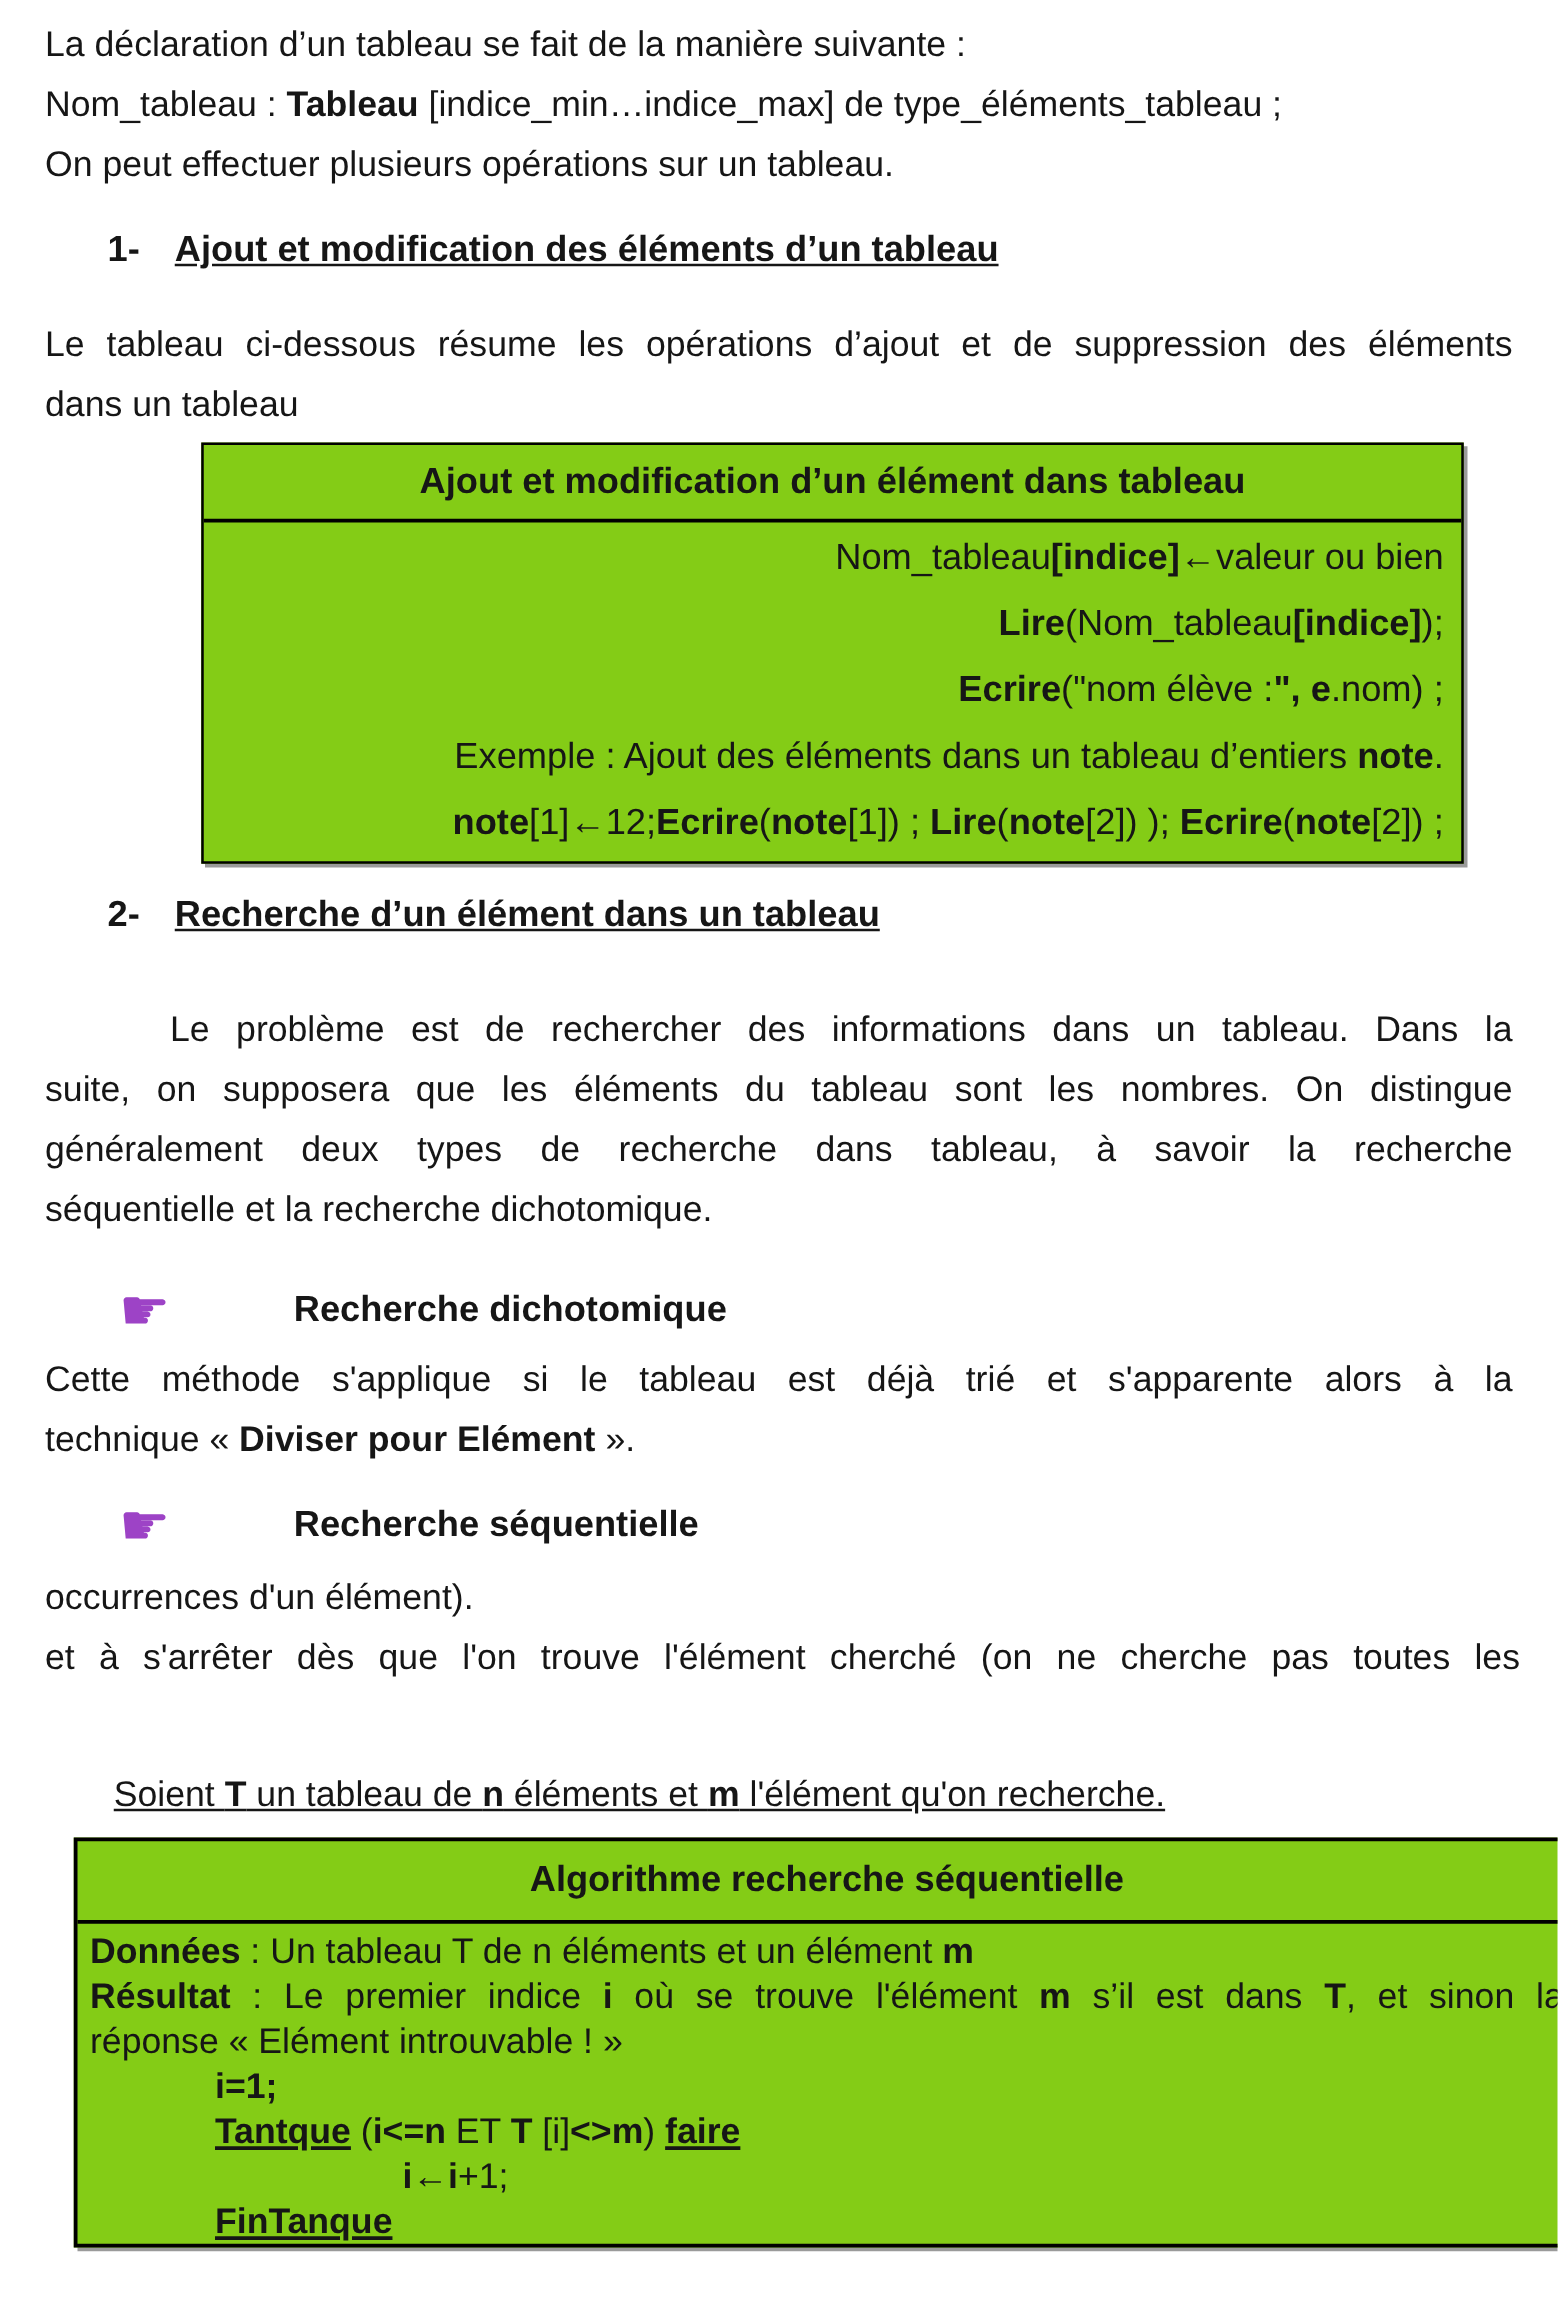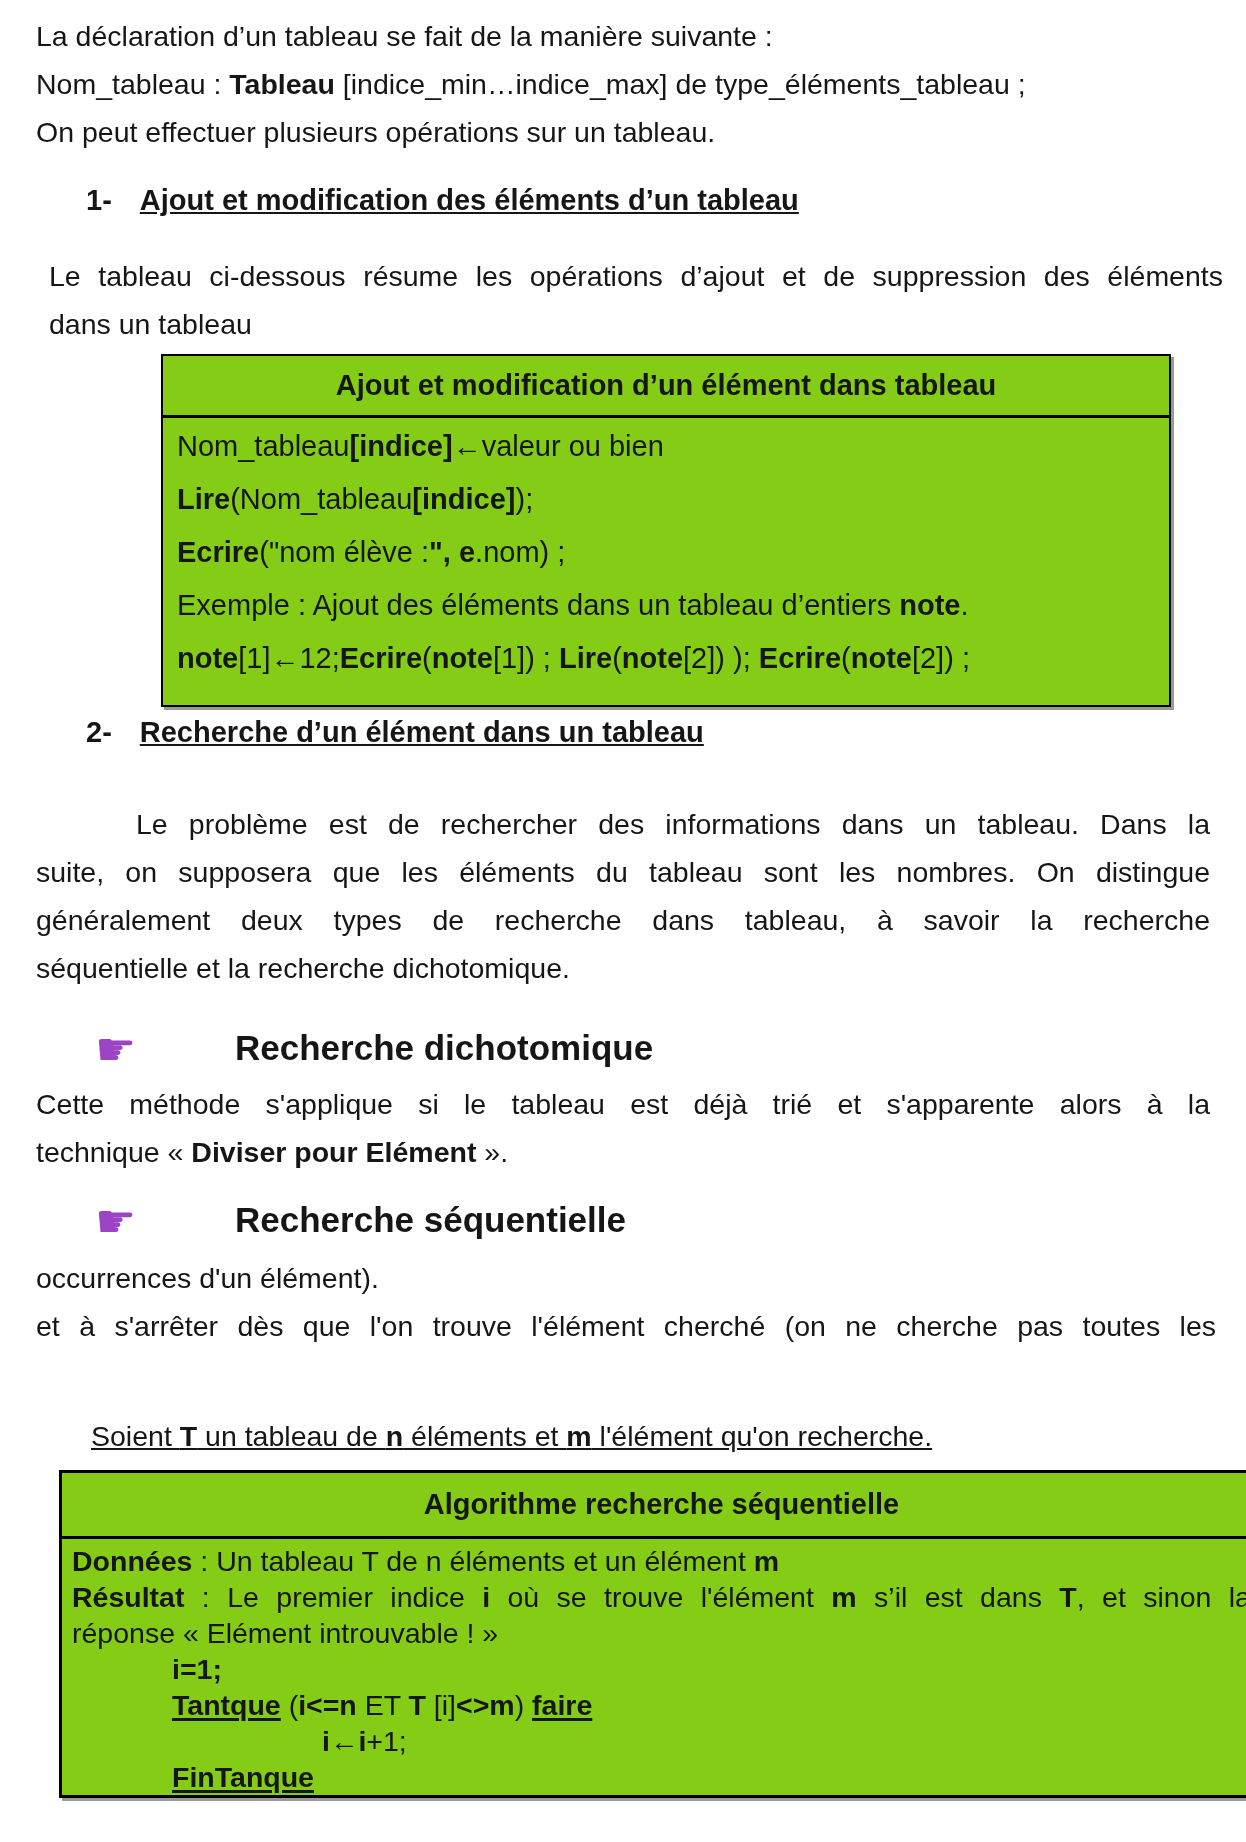--- a/index.html
+++ b/index.html
@@ -21,50 +21,50 @@
   .heading .htext{margin-left:28px;text-decoration:underline;}
 
   
   .doc-table{background:#84cc16;border:2px solid #000;box-shadow:3px 3px 0 #9a9a9a;margin-left:36px;}
   .doc-table .thead{
     text-align:center;font-weight:bold;font-size:29px;
     border-bottom:3px solid #000;
   }
   #ops-table{left:125px;top:354px;width:1006px;}
   #ops-table .thead{height:59px;line-height:59px;}
-  #ops-table .tbody{padding:2px 14px 20px;}
+  #ops-table .tbody{padding:2px 14px 4px;text-align:right;}
   #ops-table .tbody .line{line-height:53px;font-size:29px;}
 
   #algo-table{left:23px;top:1470px;width:1199px;border-width:3px;}
   #algo-table .thead{height:63px;line-height:63px;}
   #algo-table .tbody{padding:4px 10px 0;}
   #algo-table .tbody .line{line-height:36px;font-size:28.5px;}
 
   
   .finger-row{height:52px;line-height:52px;white-space:nowrap;}
   .finger-icon{
     font-family:"DejaVu Sans",sans-serif;
     font-size:46px;vertical-align:middle;line-height:52px;
   }
-  .finger-title{position:absolute;left:140px;top:0;font-weight:bold;font-size:35px;line-height:52px;}
+  .finger-title{position:absolute;left:140px;top:0;font-weight:bold;font-size:29px;line-height:52px;}
 </style>
 </head>
 <body style="color: rgb(22, 22, 22); background: rgb(255, 255, 255);">
 
 <div class="abs" style="left:36px;top:12px;width:1176px;">
     <div class="line"><span>La déclaration d’un tableau se fait de la manière suivante :</span></div>
     <div class="line"><span>Nom_tableau : </span><span class="b">Tableau</span><span> [indice_min…indice_max] de type_éléments_tableau ;</span></div>
     <div class="line"><span>On peut effectuer plusieurs opérations sur un tableau.</span></div>
   </div>
 
 <div class="abs heading" style="left:86px;top:176px;">
   <span>1-</span><span class="htext">Ajout et modification des éléments d’un tableau</span>
 </div>
 
-<div class="abs" style="left:49px;top:252px;width:1174px;">
+<div class="abs" style="left:36px;top:252px;width:1174px;">
     <div class="line j"><span>Le tableau ci-dessous résume les opérations d’ajout et de suppression des éléments</span></div>
     <div class="line"><span>dans un tableau</span></div>
   </div>
 
 <div id="ops-table" class="abs doc-table">
   <div class="thead">Ajout et modification d’un élément dans tableau</div>
   <div class="tbody">
       <div class="line"><span>Nom_tableau</span><span class="b">[indice]</span><span>←valeur ou bien</span></div>
       <div class="line"><span class="b">Lire</span><span>(Nom_tableau</span><span class="b">[indice]</span><span>);</span></div>
       <div class="line"><span class="b">Ecrire</span><span>("nom élève :</span><span class="b">", e</span><span>.nom) ;</span></div>

